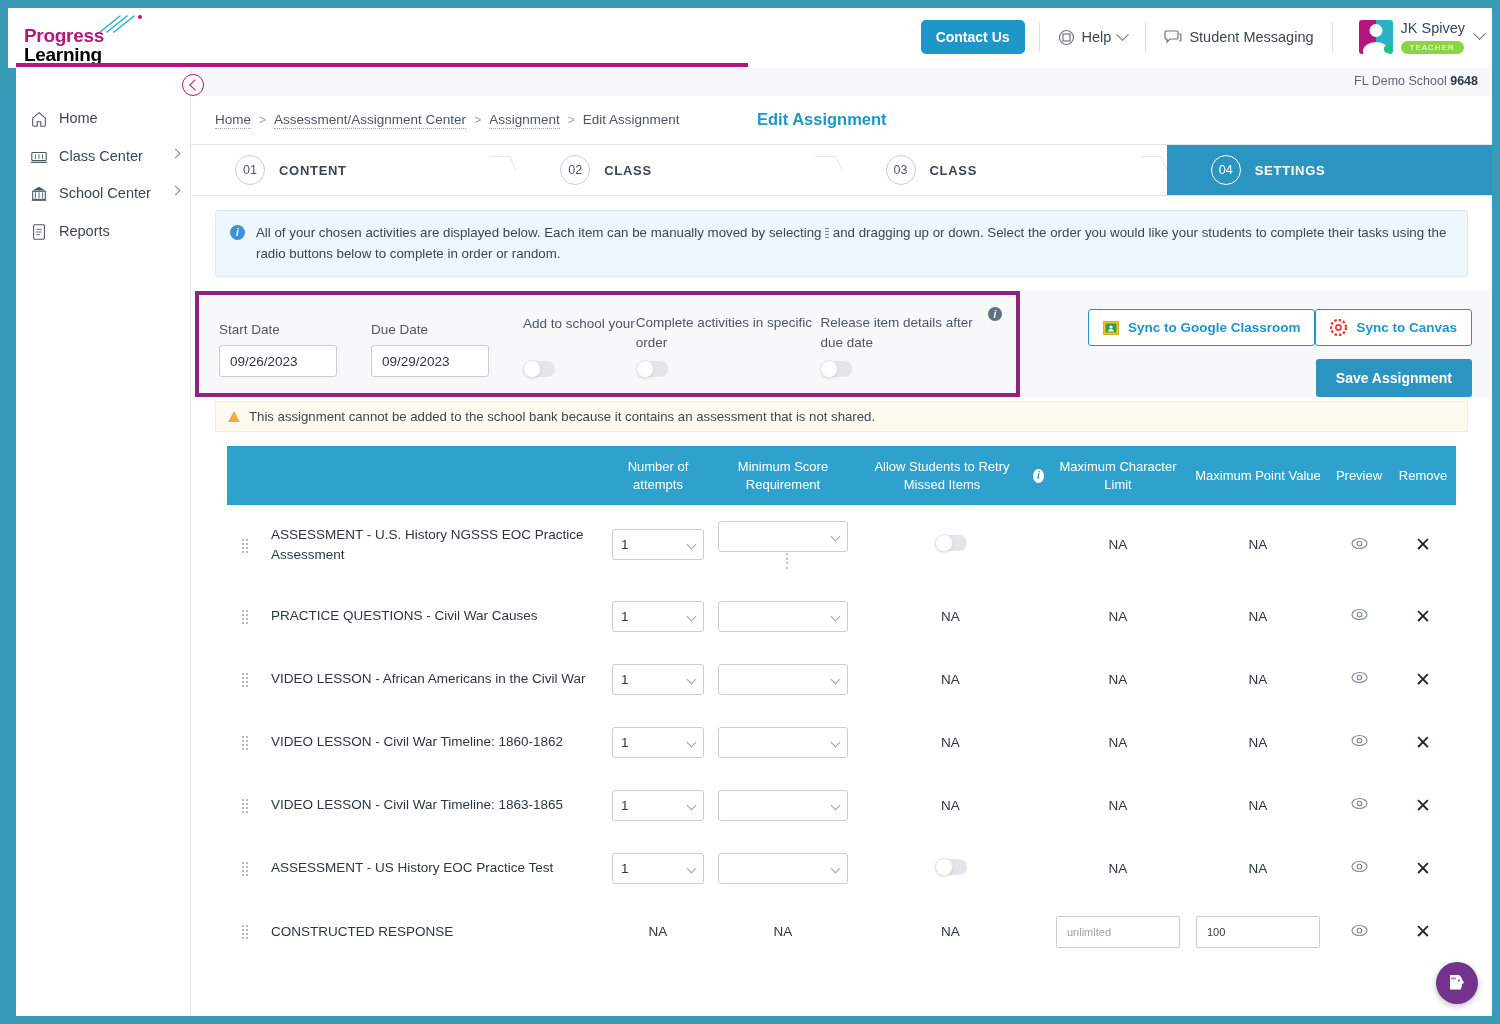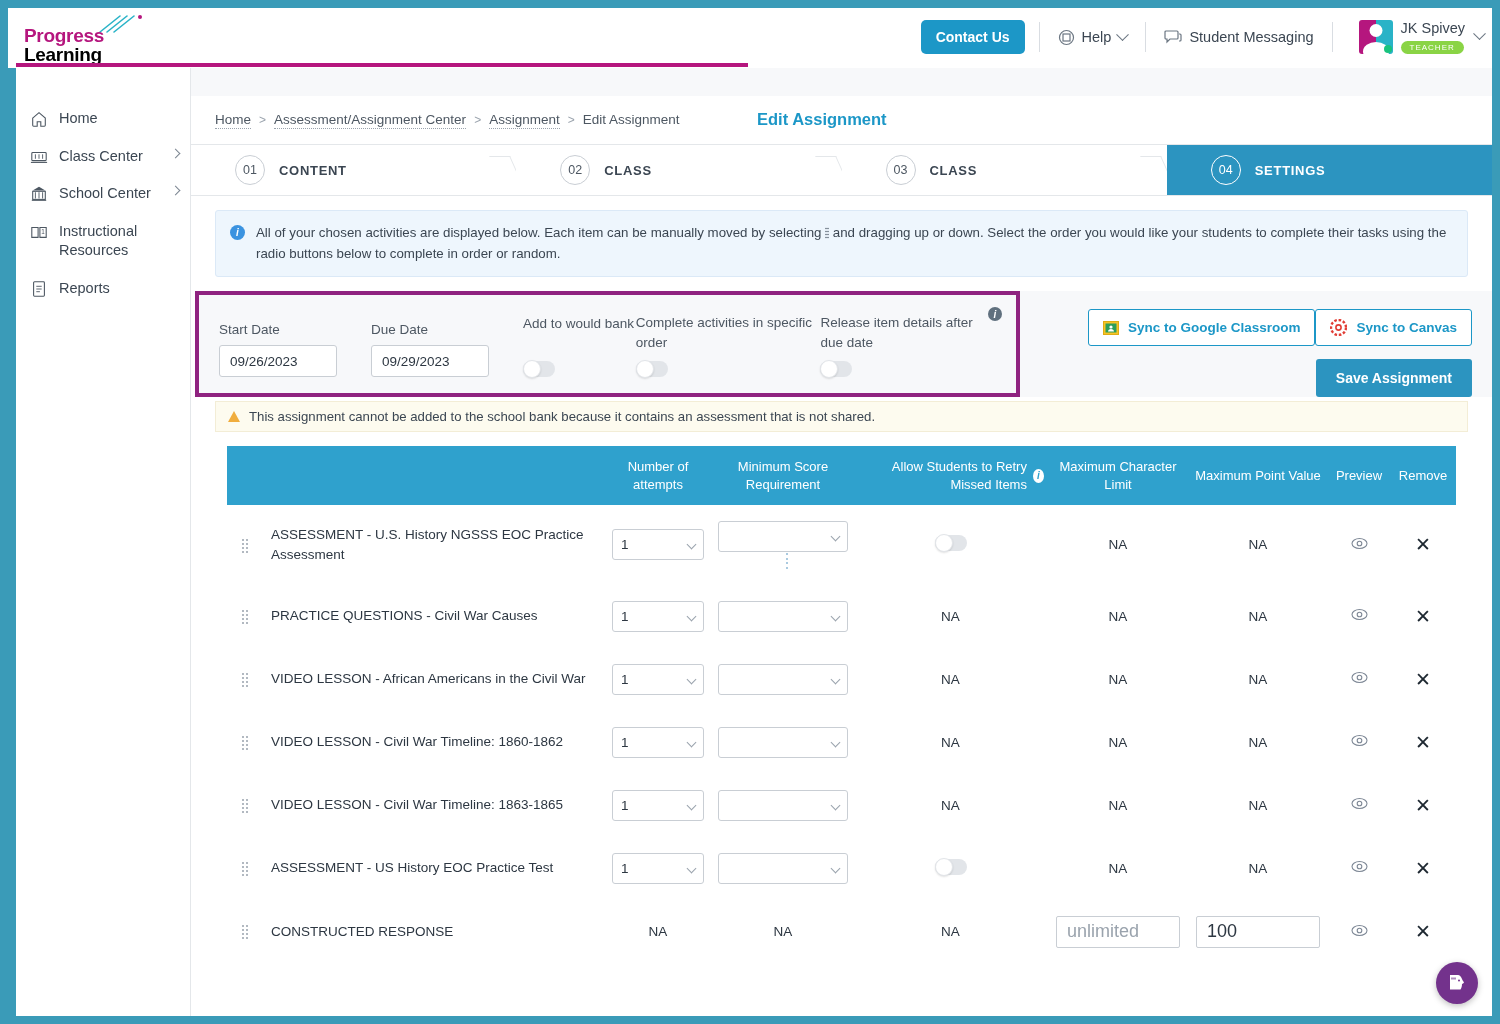--- a/index.html
+++ b/index.html
@@ -156,41 +156,41 @@
   .wtri { width: 0; height: 0; border-left: 6px solid transparent; border-right: 6px solid transparent; border-bottom: 11px solid #f0ad3e; position: relative; }
 
   
   .tablewrap { margin: 14px 36px 0 36px; }
   table.act { width: 100%; border-collapse: collapse; }
   table.act thead th {
     background: #2fa1cd; color: #fff; font-size: 13px; font-weight: normal;
     padding: 12px 4px; line-height: 1.35; vertical-align: middle;
   }
   table.act thead th.namecol { width: 330px; }
-  .th-inline { display: inline-flex; align-items: center; gap: 6px; text-align: right; }
+  .th-inline { display: inline-flex; align-items: center; gap: 6px; }
   .th-info { width: 14px; height: 14px; border-radius: 50%; background: #fff; color: #2fa1cd; font-size: 10px; font-weight: bold; display: inline-flex; align-items: center; justify-content: center; font-style: italic; }
   table.act tbody td { padding: 16px 4px; font-size: 13.5px; color: #2d3742; text-align: center; vertical-align: middle; }
   table.act tbody td.name { text-align: left; line-height: 1.45; padding-left: 8px; }
   .gripcell { width: 36px; text-align: center !important; }
   .gripdots { display: inline-grid; grid-template-columns: 2px 2px; gap: 2px; vertical-align: middle; }
   .gripdots span { width: 2px; height: 2px; background: #98a2ad; border-radius: 50%; }
   .sel {
     width: 92px; height: 31px; border: 1px solid #c9ced4; border-radius: 3px; background: #fff;
     font-size: 13.5px; color: #2d3742; padding: 0 8px; appearance: none; font-family: "Liberation Sans", sans-serif;
   }
   .selwrap { position: relative; display: inline-block; }
   .selwrap .sarrow { position: absolute; right: 9px; top: 12px; width: 7px; height: 7px; border-right: 1.4px solid #9aa3ad; border-bottom: 1.4px solid #9aa3ad; transform: rotate(45deg); pointer-events: none; }
   .sel.wide { width: 130px; }
   .vdots { display: inline-grid; grid-template-columns: 2px; gap: 2.5px; vertical-align: middle; margin-left: 7px; }
   .vdots span { width: 2px; height: 2px; background: #8eb9d6; border-radius: 50%; }
   .rowtoggle { width: 32px; height: 16px; border-radius: 9px; background: #e2e5e9; position: relative; display: inline-block; cursor: pointer; }
   .rowtoggle .knob { position: absolute; left: 0; top: -1px; width: 18px; height: 18px; border-radius: 50%; background: #fff; border: 1px solid #e2e5e9; box-shadow: 0 1px 2px rgba(0,0,0,.12); }
   .txtin {
     width: 124px; height: 32px; border: 1px solid #c9ced4; border-radius: 2px; background: #fff;
-    font-size: 18px; color: #2d3742; padding: 0 10px; font-family: "Liberation Sans", sans-serif;
+    font-size: 11px; color: #2d3742; padding: 0 10px; font-family: "Liberation Sans", sans-serif;
   }
   .txtin::placeholder { color: #9aa3ad; }
   .eye { cursor: pointer; }
   .xbtn { font-size: 19px; color: #1d2730; cursor: pointer; line-height: 1; font-family: "Liberation Sans", sans-serif; }
 
   
   .chatbtn {
     position: absolute; right: 14px; bottom: 12px; width: 42px; height: 42px; border-radius: 50%;
     background: #73328c; display: flex; align-items: center; justify-content: center; cursor: pointer;
     box-shadow: 0 2px 6px rgba(0,0,0,.25); z-index: 30;
@@ -281,38 +281,40 @@
           <line x1="6" y1="8" x2="6" y2="15" stroke="#4d5762" stroke-width="1"></line>
           <line x1="10" y1="8" x2="10" y2="15" stroke="#4d5762" stroke-width="1"></line>
           <line x1="14" y1="8" x2="14" y2="15" stroke="#4d5762" stroke-width="1"></line>
           <line x1="2" y1="17" x2="18" y2="17" stroke="#4d5762" stroke-width="1.2"></line>
         </svg>
         <span class="nlabel">School Center</span>
         <span class="narrow"></span>
       </div>
       <div class="nav-item">
         <svg class="nav-ico" viewBox="0 0 20 20">
-          <path d="M2 5h7v11H2V5zm9 0h7v11h-7V5z" fill="none" stroke="#4d5762" stroke-width="1.2"></path>
-          <text x="14.5" y="12.5" font-size="7" fill="#4d5762" text-anchor="middle" font-family="Liberation Sans">1</text>
-        </svg>
-        <span class="nlabel">Instructional Resources</span>
-      </div>
-      <div class="nav-item">
-        <svg class="nav-ico" viewBox="0 0 20 20">
           <rect x="4" y="2" width="12" height="16" rx="1" fill="none" stroke="#4d5762" stroke-width="1.2"></rect>
           <line x1="7" y1="7" x2="13" y2="7" stroke="#4d5762" stroke-width="1"></line>
           <line x1="7" y1="10" x2="13" y2="10" stroke="#4d5762" stroke-width="1"></line>
           <line x1="7" y1="13" x2="11" y2="13" stroke="#4d5762" stroke-width="1"></line>
         </svg>
         <span class="nlabel">Reports</span>
       </div>
       <div class="sb-divider"></div>
     </div>
 
     <div class="content">
+      <div class="gray-topband">
+        <div class="collapse-btn">
+            <span class="a"></span>
+          </div>
+        <div class="school-label">
+          <span>FL Demo School</span>
+          <b>9648</b>
+        </div>
+      </div>
 
       <div class="white-card">
 
         <div class="crumbrow">
           <div class="crumbs">
             <span class="crumb">Home</span>
             <span class="crumb-sep">&gt;</span>
             <span class="crumb">Assessment/Assignment Center</span>
             <span class="crumb-sep">&gt;</span>
             <span class="crumb">Assignment</span>
@@ -365,21 +367,21 @@
           <div class="settings-left">
             <div class="fgroup">
               <div class="flabel">Start Date</div>
               <input class="dateinput" value="09/26/2023" style="">
             </div>
             <div class="fgroup">
               <div class="flabel">Due Date</div>
               <input class="dateinput" value="09/29/2023" style="">
             </div>
             <div class="tgroup">
-              <div class="tlabel">Add to would bank</div>
+              <div class="tlabel">Add to school your</div>
               <div class="toggle">
                   <span class="knob"></span>
                 </div>
             </div>
             <div class="tgroup w2">
               <div class="tlabel">Complete activities in specific order</div>
               <div class="toggle">
                   <span class="knob"></span>
                 </div>
             </div>

